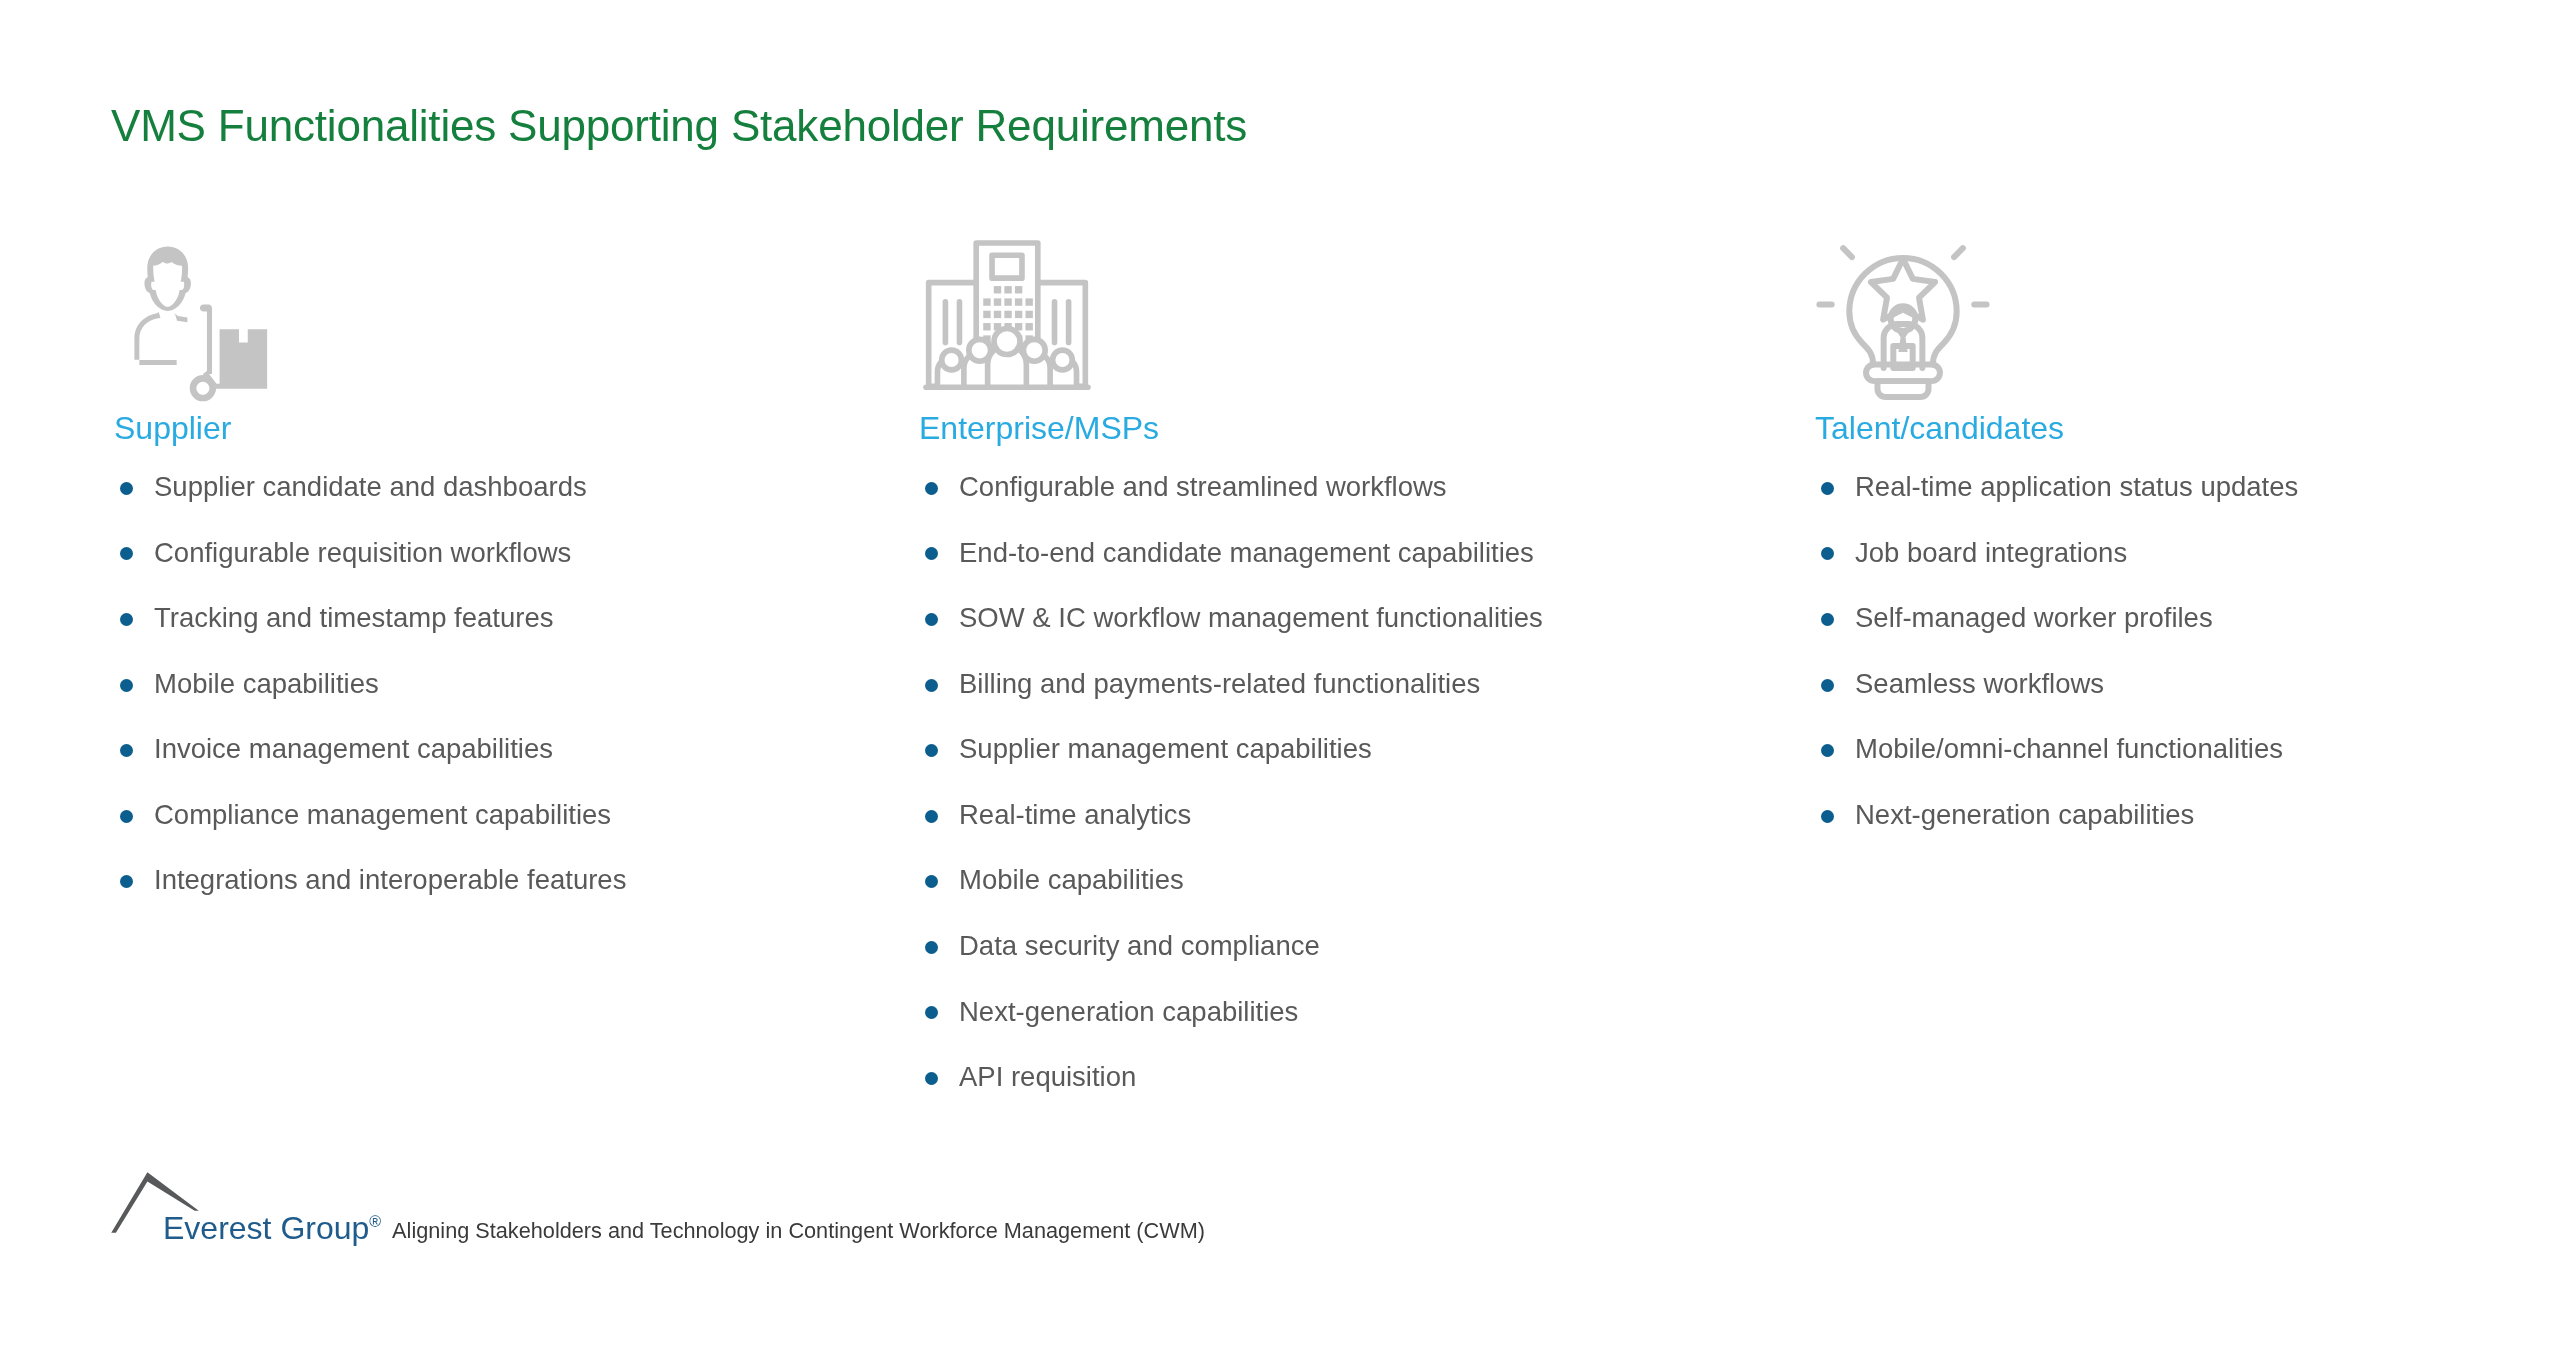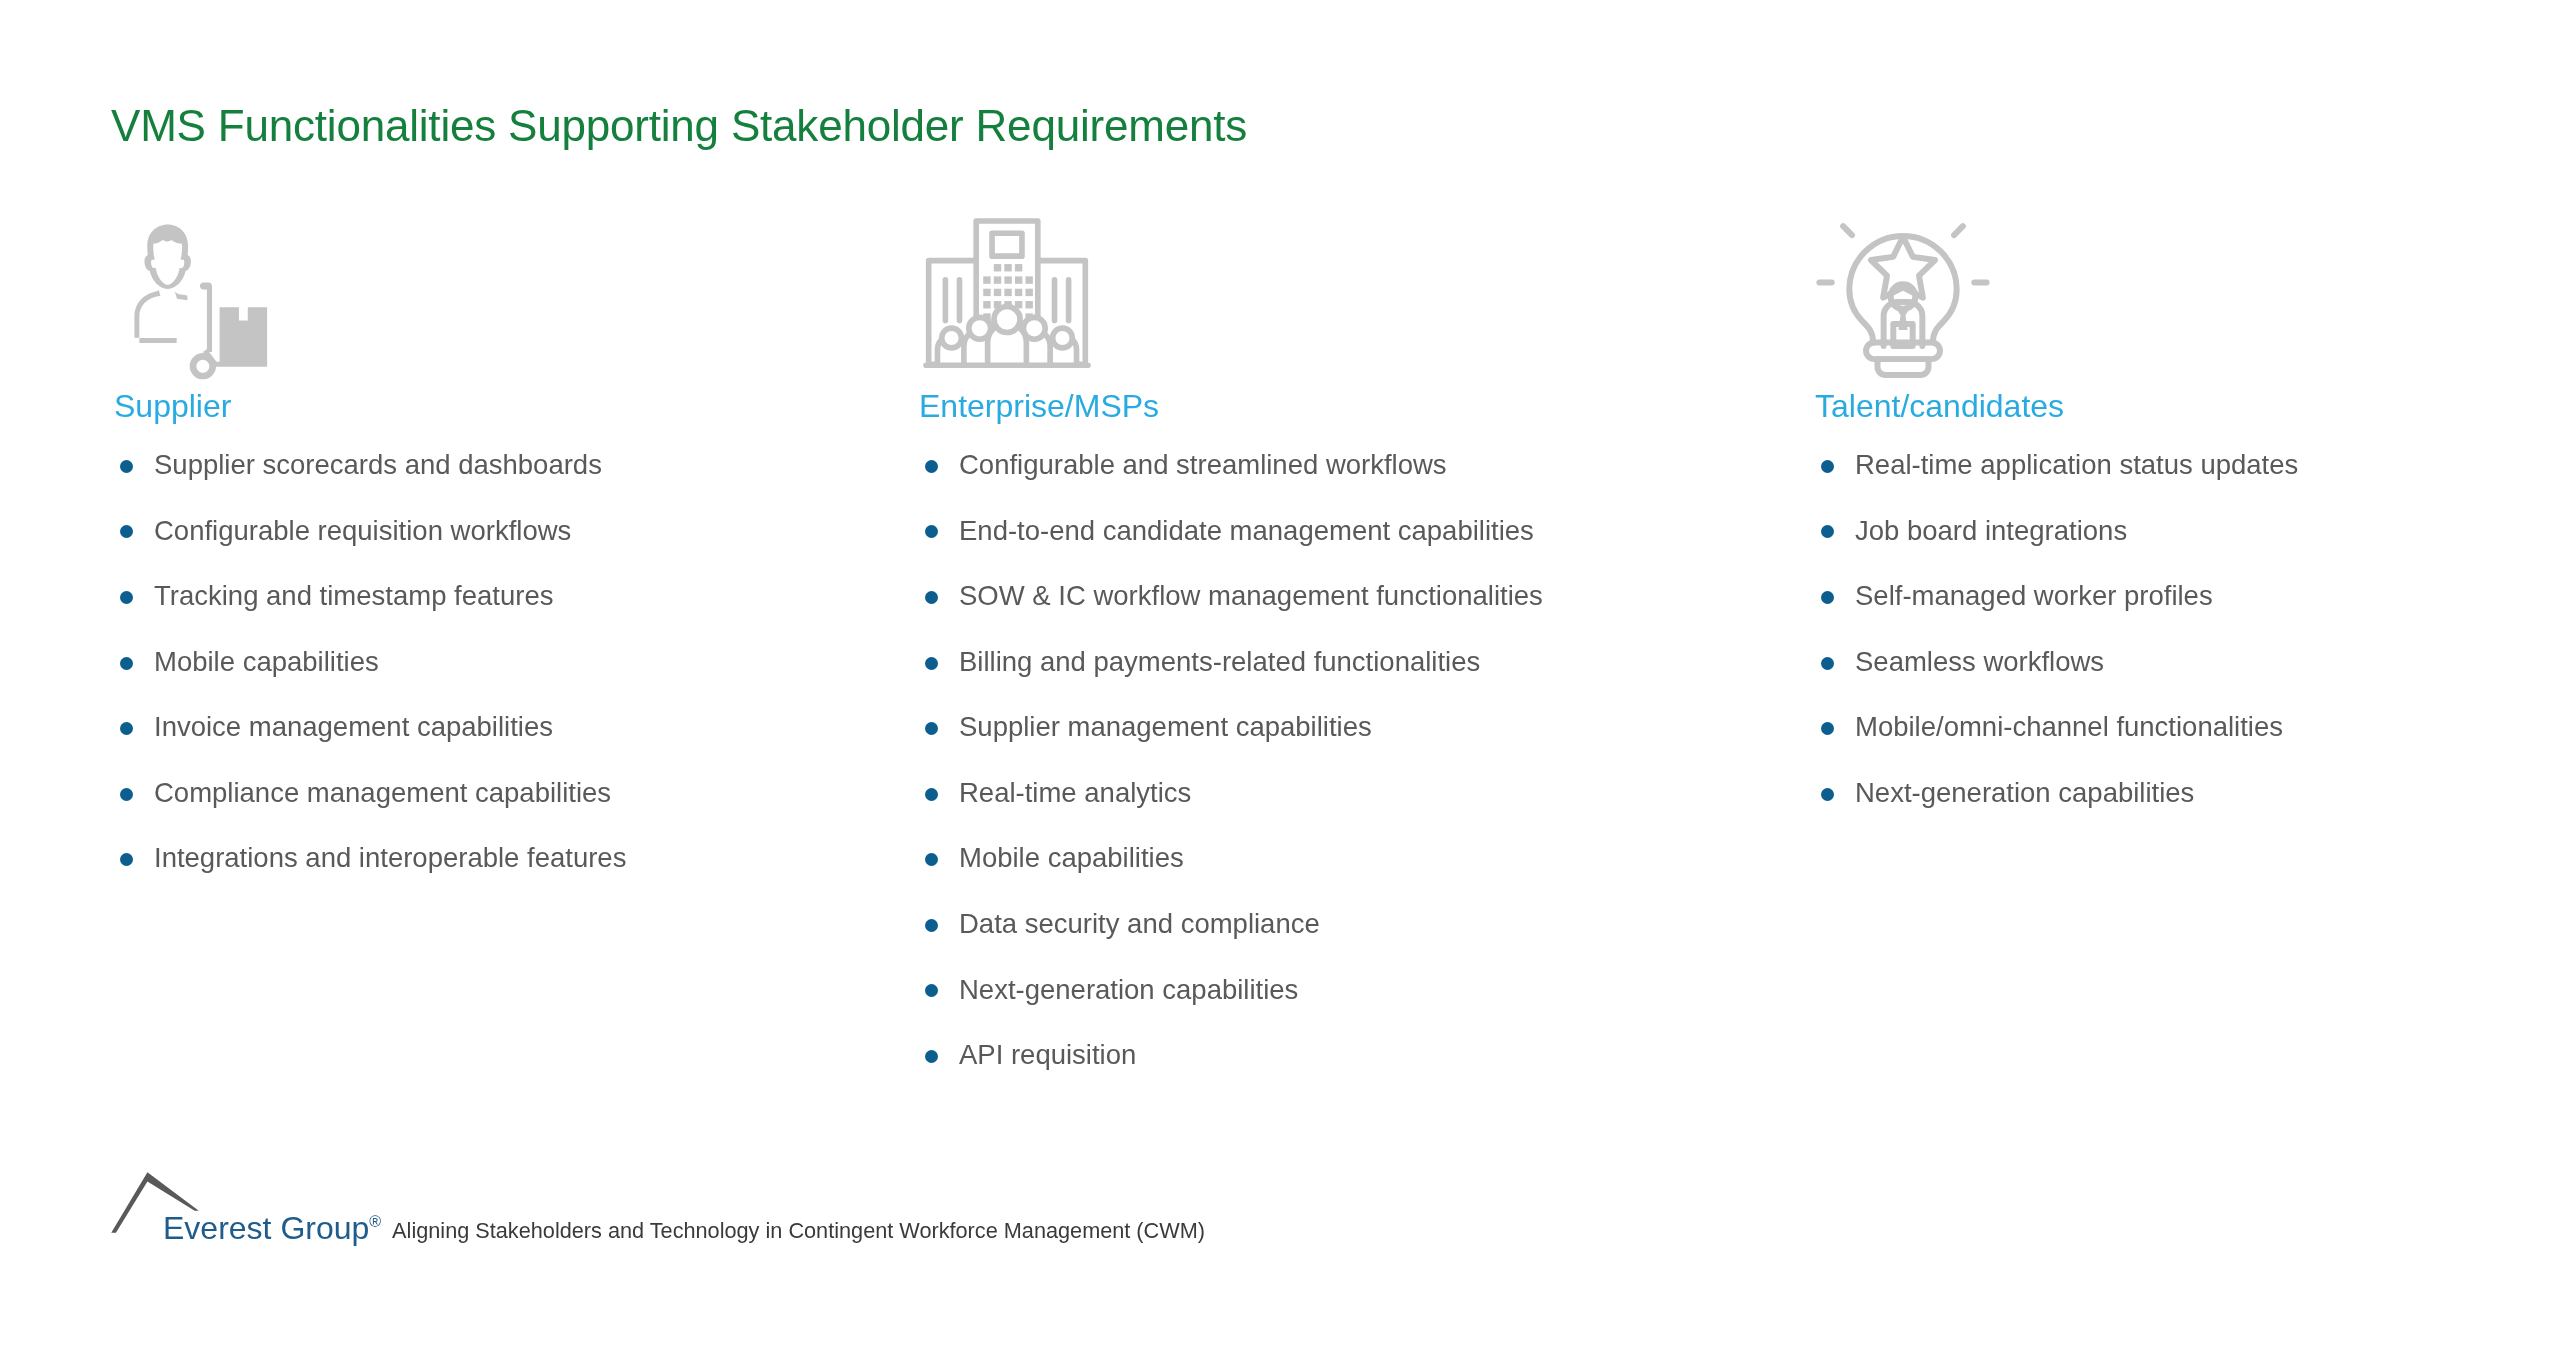--- a/index.html
+++ b/index.html
@@ -32,21 +32,21 @@
   
   .columns {
     position: absolute;
     left: 0;
     top: 0;
     width: 2576px;
     height: 1348px;
   }
   .column {
     position: absolute;
-    top: 206px;
+    top: 228px;
   }
   .col-0 { left: 114px;  width: 779px; }
   .col-1 { left: 919px; width: 866px; }
   .col-2 { left: 1815px; width: 691px; }
 
   .icon-wrap {
     height: 176px;
     display: block;
     position: relative;
   }
@@ -156,21 +156,21 @@
           <path d="M50.5 83.5c-4.1 0 -7.5 3.4 -7.5 7.5s3.4 7.5 7.5 7.5 7.5 -3.4 7.5 -7.5 -3.4 -7.5 -7.5 -7.5zm0 11.2c-2 0 -3.7 -1.7 -3.7 -3.7s1.7 -3.7 3.7 -3.7 3.7 1.7 3.7 3.7 -1.7 3.7 -3.7 3.7z"></path>
 
           <path d="M60 57.5h11v7.5h5v-7.5h11v31.5h-27z"></path>
         </g>
       </svg>
     </div>
     <div class="col-heading">Supplier</div>
     <ul class="bullets">
       <li class="bullet-item">
         <span class="bullet-dot"></span>
-        <span>Supplier scorecards and dashboards</span>
+        <span>Supplier candidate and dashboards</span>
       </li>
       <li class="bullet-item">
         <span class="bullet-dot"></span>
         <span>Configurable requisition workflows</span>
       </li>
       <li class="bullet-item">
         <span class="bullet-dot"></span>
         <span>Tracking and timestamp features</span>
       </li>
       <li class="bullet-item">

